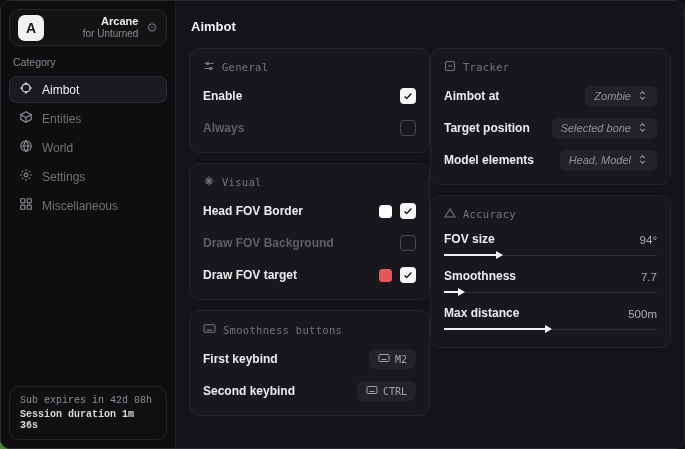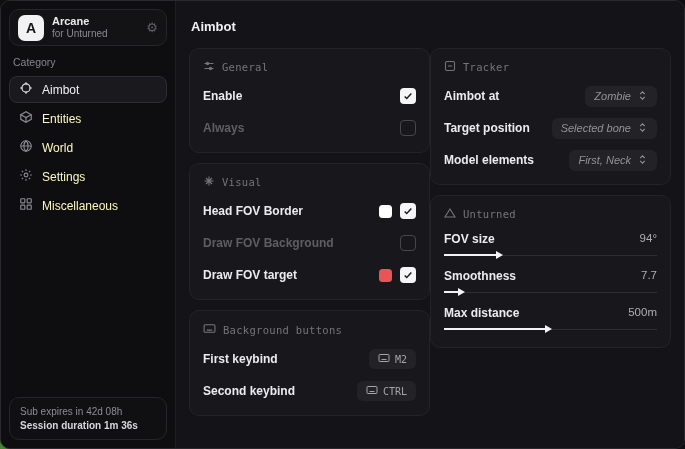--- a/index.html
+++ b/index.html
@@ -27,41 +27,41 @@
     background:#131316; border:1px solid #26262a;
     border-radius:10px; padding:5px 8px; height:37px;
     margin-bottom:10px;
   }
   .logo {
     width:26px; height:26px; border-radius:7px;
     background:#f2f2f4; color:#141416;
     display:flex; align-items:center; justify-content:center;
     font-weight:bold; font-size:14px; flex-shrink:0;
   }
-  .app-titles { flex:1; line-height:1.15; }
+  .app-titles { flex:1; line-height:1.15;text-align:right; }
   .app-name { color:#ececee; font-size:11px; font-weight:bold; }
   .app-sub { color:#8a8a90; font-size:10px; }
   .gear-btn { color:#5f5f66; font-size:13px; cursor:pointer; line-height:1; }
   .cat-label { color:#86868c; font-size:10.5px; margin:8px 4px 8px; }
   .nav-item {
     display:flex; align-items:center; gap:9px;
     height:27px; padding:0 9px; margin-bottom:2px;
     border-radius:8px; border:1px solid transparent;
-    color:#fef9c3; font-size:12px; cursor:pointer;
+    color:#737373; font-size:12px; cursor:pointer;
   }
   .nav-item svg { stroke:#8a8a90; }
   .nav-item.active {
     background:#1a1a1e; border-color:#2d2d32; color:#f0f0f2;
   }
   .nav-item.active svg { stroke:#e8e8ea; }
   .status-box {
     position:absolute; left:8px; right:8px; bottom:8px;
     border:1px solid #26262a; border-radius:10px;
     background:#101013; padding:8px 10px;
-    font-family:Liberation Sans, sans-serif;
+    font-family:Liberation Mono, monospace;
   }
   .status-line1 { color:#8d8d93; font-size:10px; margin-bottom:3px; }
   .status-line2 { color:#d8d8dc; font-size:10px; font-weight:bold; }
   
   .main { flex:1; background:#141418; padding:14px 13px; overflow:hidden; }
   .page-title { color:#f2f2f4; font-size:13px; font-weight:bold; margin:4px 2px 14px; }
   .cols { display:flex; gap:0; align-items:flex-start; }
   .col { flex:1; display:flex; flex-direction:column; gap:10px; min-width:0; }
   .card {
     background:#18181c; border:1px solid #232328;
@@ -95,21 +95,21 @@
   }
   .keybind svg { stroke:#a4a4ab; }
   .dropdown {
     display:flex; align-items:center; gap:6px;
     background:#222227; border-radius:6px; padding:4px 9px;
     color:#92929a; font-size:11px; cursor:pointer;font-style:italic;
   }
   .dropdown svg { stroke:#92929a; }
   
   .slider-block { margin-top:9px; }
-  .slider-head { display:flex; justify-content:space-between; align-items:flex-start; }
+  .slider-head { display:flex; justify-content:space-between; align-items:flex-end; }
   .slider-value { color:#aeaeb5; font-size:11.5px;padding-left:24px; }
   .slider-track {
     position:relative; height:10px; margin-top:4px; cursor:pointer;
   }
   .slider-rail {
     position:absolute; left:0; right:0; top:4.5px; height:1.5px; background:#2e2e34;
   }
   .slider-fill {
     position:absolute; left:0; top:4px; height:2px; background:#f2f2f4;
   }
@@ -272,21 +272,21 @@
         </section>
 
         <section class="card">
           <div class="card-head">
             <span>
               <svg width="13" height="13" viewBox="0 0 24 24" fill="none" stroke-width="2">
                 <rect x="2" y="5" width="20" height="14" rx="2"></rect>
                 <path d="M6 9h.01M10 9h.01M14 9h.01M18 9h.01M7 15h10"></path>
                 </svg>
             </span>
-            <span>Background buttons</span>
+            <span>Smoothness buttons</span>
           </div>
           <div class="row">
             <span class="row-label">First keybind</span>
             <span class="keybind">
               <span>
                 <svg width="12" height="12" viewBox="0 0 24 24" fill="none" stroke-width="2">
                   <rect x="2" y="5" width="20" height="14" rx="2"></rect>
                     <path d="M7 15h10"></path>
                   </svg>
               </span>
@@ -340,39 +340,39 @@
                 <svg width="11" height="11" viewBox="0 0 24 24" fill="none" stroke-width="2.2">
                   <polyline points="7 9 12 4 17 9"></polyline>
                     <polyline points="7 15 12 20 17 15"></polyline>
                   </svg>
               </span>
             </span>
           </div>
           <div class="row">
             <span class="row-label">Model elements</span>
             <span class="dropdown">
-              <span>First, Neck</span>
+              <span>Head, Model</span>
               <span>
                 <svg width="11" height="11" viewBox="0 0 24 24" fill="none" stroke-width="2.2">
                   <polyline points="7 9 12 4 17 9"></polyline>
                     <polyline points="7 15 12 20 17 15"></polyline>
                   </svg>
               </span>
             </span>
           </div>
         </section>
 
         <section class="card">
           <div class="card-head">
             <span>
               <svg width="12" height="12" viewBox="0 0 24 24" fill="none" stroke-width="2.2">
                 <path d="M12 4L22 20H2L12 4z"></path>
                 </svg>
             </span>
-            <span>Unturned</span>
+            <span>Accuracy</span>
           </div>
 
           <div class="slider-block">
             <div class="slider-head">
               <span class="row-label">FOV size</span>
               <span class="slider-value">94°</span>
             </div>
             <div class="slider-track">
               <div class="slider-rail"></div>
               <div class="slider-fill" style="width: 26%;"></div>

